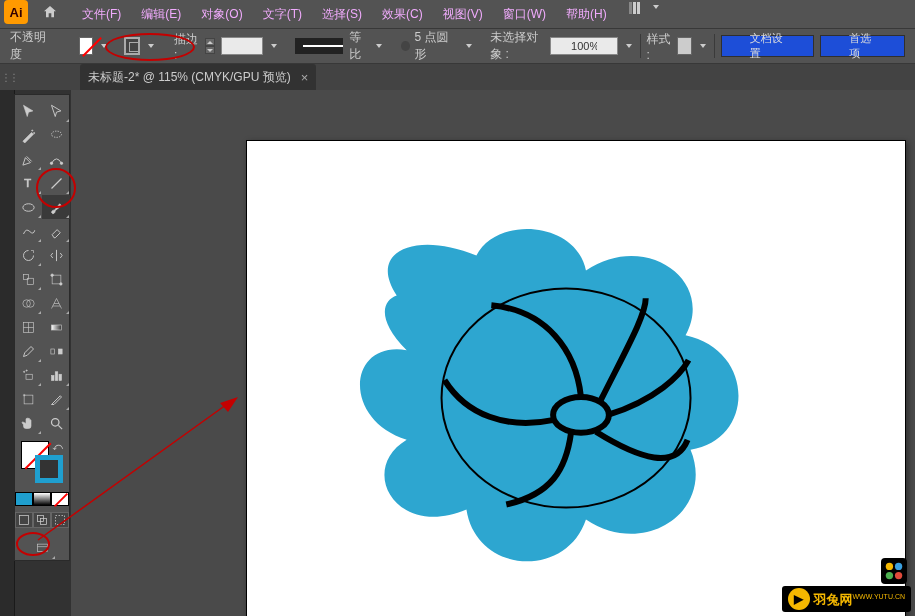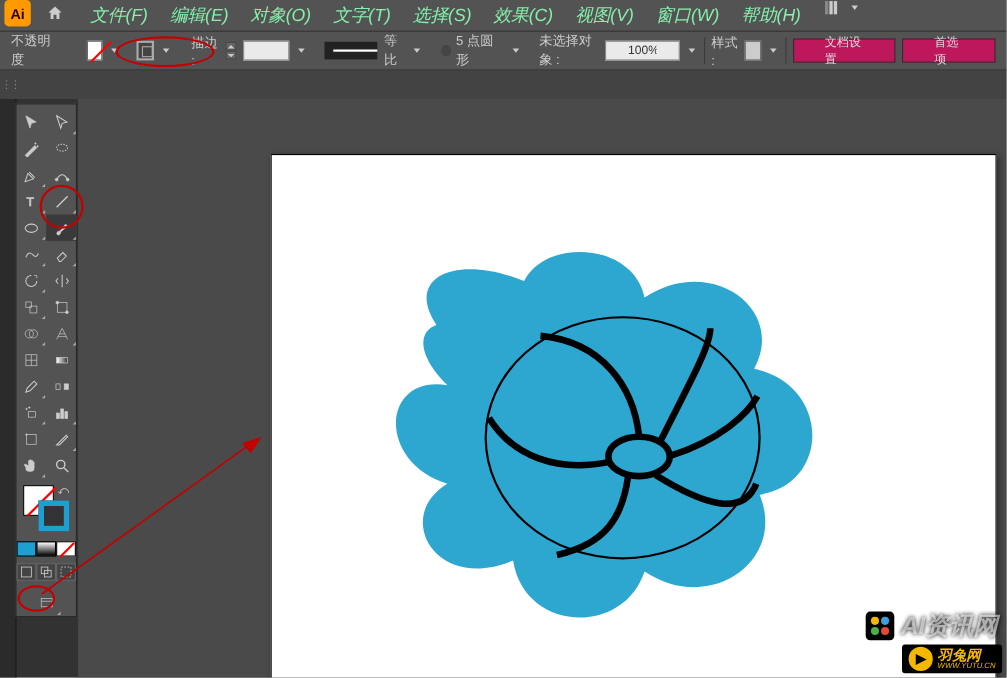--- a/index.html
+++ b/index.html
@@ -3,21 +3,21 @@
 <meta charset="utf-8">
 <style>
 * { margin:0; padding:0; box-sizing:border-box; font-family:"Microsoft YaHei",Arial,sans-serif; }
 body { width:915px; height:616px; background:#323232; overflow:hidden; position:relative; }
 
 
 .menubar { height:28px; background:#535353; display:flex; align-items:flex-start; padding:0 4px; gap:0; }
 .ai-logo { width:24px; height:24px; background:#ff9a00; border-radius:4px; display:flex; align-items:center; justify-content:center; color:#330000; font-weight:bold; font-size:13px; margin-right:8px; }
 .home-btn { width:28px; height:28px; display:flex; align-items:center; justify-content:center; margin-right:8px; }
 .home-icon svg { width:16px; height:16px; fill:#ccc; }
-.menu-item { color:#86efac; font-size:16px; padding:0 10px; height:28px; display:flex; align-items:center; cursor:pointer;font-style:italic; }
+.menu-item { color:#f0abfc; font-size:12px; padding:0 10px; height:28px; display:flex; align-items:center; cursor:pointer; }
 .layout-switcher { margin-left:12px; display:flex; align-items:center; gap:4px; }
 .layout-icon { width:20px; height:14px; }
 .layout-icon span { display:inline-block; width:3px; height:12px; background:#ccc; margin-right:1px; }
 .layout-icon span:first-child { background:#888; }
 .dropdown-tri { border-left:3px solid transparent; border-right:3px solid transparent; border-top:4px solid #ccc; }
 
 
 .controlbar { height:36px; background:#535353; border-top:1px solid #383838; border-bottom:1px solid #383838; display:flex; align-items:center; padding:0 10px; gap:6px; }
 .ctrl-label { color:#ccc; font-size:12px; }
 .fill-none { width:18px; height:18px; border:1px solid #666; background:#fff; position:relative; }
@@ -31,21 +31,21 @@
 .brush-def { width:70px; height:16px; display:flex; align-items:center; gap:4px; }
 .brush-dot { width:10px; height:10px; background:#444; border-radius:50%; }
 .pt-input { width:40px; height:18px; background:#eaeaea; border:1px solid #888; font-size:11px; padding:0 20px; color:#333; }
 .spinner { display:flex; flex-direction:column; }
 .spinner-btn { width:10px; height:8px; background:#666; border:1px solid #444; display:flex; align-items:center; justify-content:center; }
 .spinner-btn::after { content:""; border-left:3px solid transparent; border-right:3px solid transparent; }
 .spinner-btn.up::after { border-bottom:3px solid #ccc; }
 .spinner-btn.down::after { border-top:3px solid #ccc; }
 .styledd { width:18px; height:18px; background:#ccc; border:1px solid #666; }
 .divider { width:1px; height:24px; background:#3a3a3a; }
-.doc-btn { background:#be185d; border:1px solid #2f2f2f; color:#ddd; font-size:11px; padding:2px 28px; height:22px; display:flex; align-items:center; }
+.doc-btn { background:#1d4ed8; border:1px solid #2f2f2f; color:#ddd; font-size:11px; padding:2px 28px; height:22px; display:flex; align-items:center; }
 
 
 .annot1 { position:absolute; left:105px; top:33px; width:90px; height:28px; border:2px solid #c40000; border-radius:50%; pointer-events:none; z-index:40; }
 .annot2 { position:absolute; left:36px; top:168px; width:40px; height:40px; border:2px solid #c40000; border-radius:50%; pointer-events:none; z-index:40; }
 .annot3 { position:absolute; left:16px; top:532px; width:34px; height:24px; border:2px solid #c40000; border-radius:50%; pointer-events:none; z-index:40; }
 
 
 .tabbar { height:26px; background:#434343; display:flex; align-items:center; padding-left:80px; position:relative; }
 .tab { height:26px; background:#323232; color:#ccc; font-size:12px; padding:0 8px; display:flex; align-items:center; border-radius:3px 3px 0 0; }
 .tab-close { margin-left:10px; color:#aaa; font-size:13px; }
@@ -92,21 +92,21 @@
 .arrow { position:absolute; left:42px; top:458px; width:200px; height:4px; pointer-events:none; z-index:50; }
 .arrow-line { stroke:#c40000; stroke-width:1.5; }
 .arrow-head { fill:#c40000; }
 
 
 .wm1 { position:absolute; right:8px; bottom:32px; display:flex; align-items:center; gap:6px; z-index:60; }
 .wm1-badge { width:26px; height:26px; background:#000; border-radius:4px; display:flex; align-items:center; justify-content:center; color:#fff; font-size:10px; }
 .wm1-txt { color:rgba(255,255,255,0.55); font-size:22px; font-weight:bold; font-style:italic; text-shadow:0 0 4px #000; }
 .wm2 { position:absolute; right:4px; bottom:4px; display:flex; align-items:center; gap:4px; background:#000; padding:2px 6px; border-radius:3px; z-index:60; }
 .wm2-i { width:22px; height:22px; background:#f5b800; border-radius:50%; display:flex; align-items:center; justify-content:center; color:#000; font-size:12px; font-weight:bold; }
-.wm2-t { display:flex; flex-direction:column; line-height:1;font-style:italic; }
+.wm2-t { display:flex; flex-direction:row; line-height:1; }
 .wm2-t1 { color:#f5b800; font-size:13px; font-weight:bold; }
 .wm2-t2 { color:#f5b800; font-size:7px; }
 </style>
 </head>
 <body>
 
 <div class="menubar">
   <div class="ai-logo">Ai</div>
   <div class="home-btn">
     <span class="home-icon">
@@ -184,20 +184,24 @@
   <div class="doc-btn">文档设置</div>
   <div class="doc-btn">首选项</div>
 </div>
 
 <div class="annot1"></div>
 <div class="annot2"></div>
 <div class="annot3"></div>
 
 <div class="tabbar">
   <div class="tab-handle"></div>
+  <div class="tab">
+    <span>未标题-2* @ 115% (CMYK/GPU 预览)</span>
+    <span class="tab-close">×</span>
+  </div>
 </div>
 
 <div class="main">
   <div class="ruler-v"></div>
 
   <div class="tools-col">
     <div class="tool-row">
       <div class="tool">
           <svg viewBox="0 0 24 24">
             <path d="M4 2l6 18 2-7 7-2z" fill="#ccc"></path>
@@ -486,21 +490,20 @@
 
 <div class="wm1">
   <div class="wm1-badge">
     <svg width="22" height="22" viewBox="0 0 24 24">
         <circle cx="7" cy="7" r="4" fill="#f5b800"></circle>
         <circle cx="17" cy="7" r="4" fill="#3aa0e0"></circle>
         <circle cx="7" cy="17" r="4" fill="#4caf50"></circle>
         <circle cx="17" cy="17" r="4" fill="#e04a3a"></circle>
       </svg>
   </div>
-  <span class="wm1-txt">AI资讯网</span>
 </div>
 <div class="wm2">
   <div class="wm2-i">▶</div>
   <div class="wm2-t">
     <span class="wm2-t1">羽兔网</span>
     <span class="wm2-t2">WWW.YUTU.CN</span>
   </div>
 </div>
 
 </body></html>

